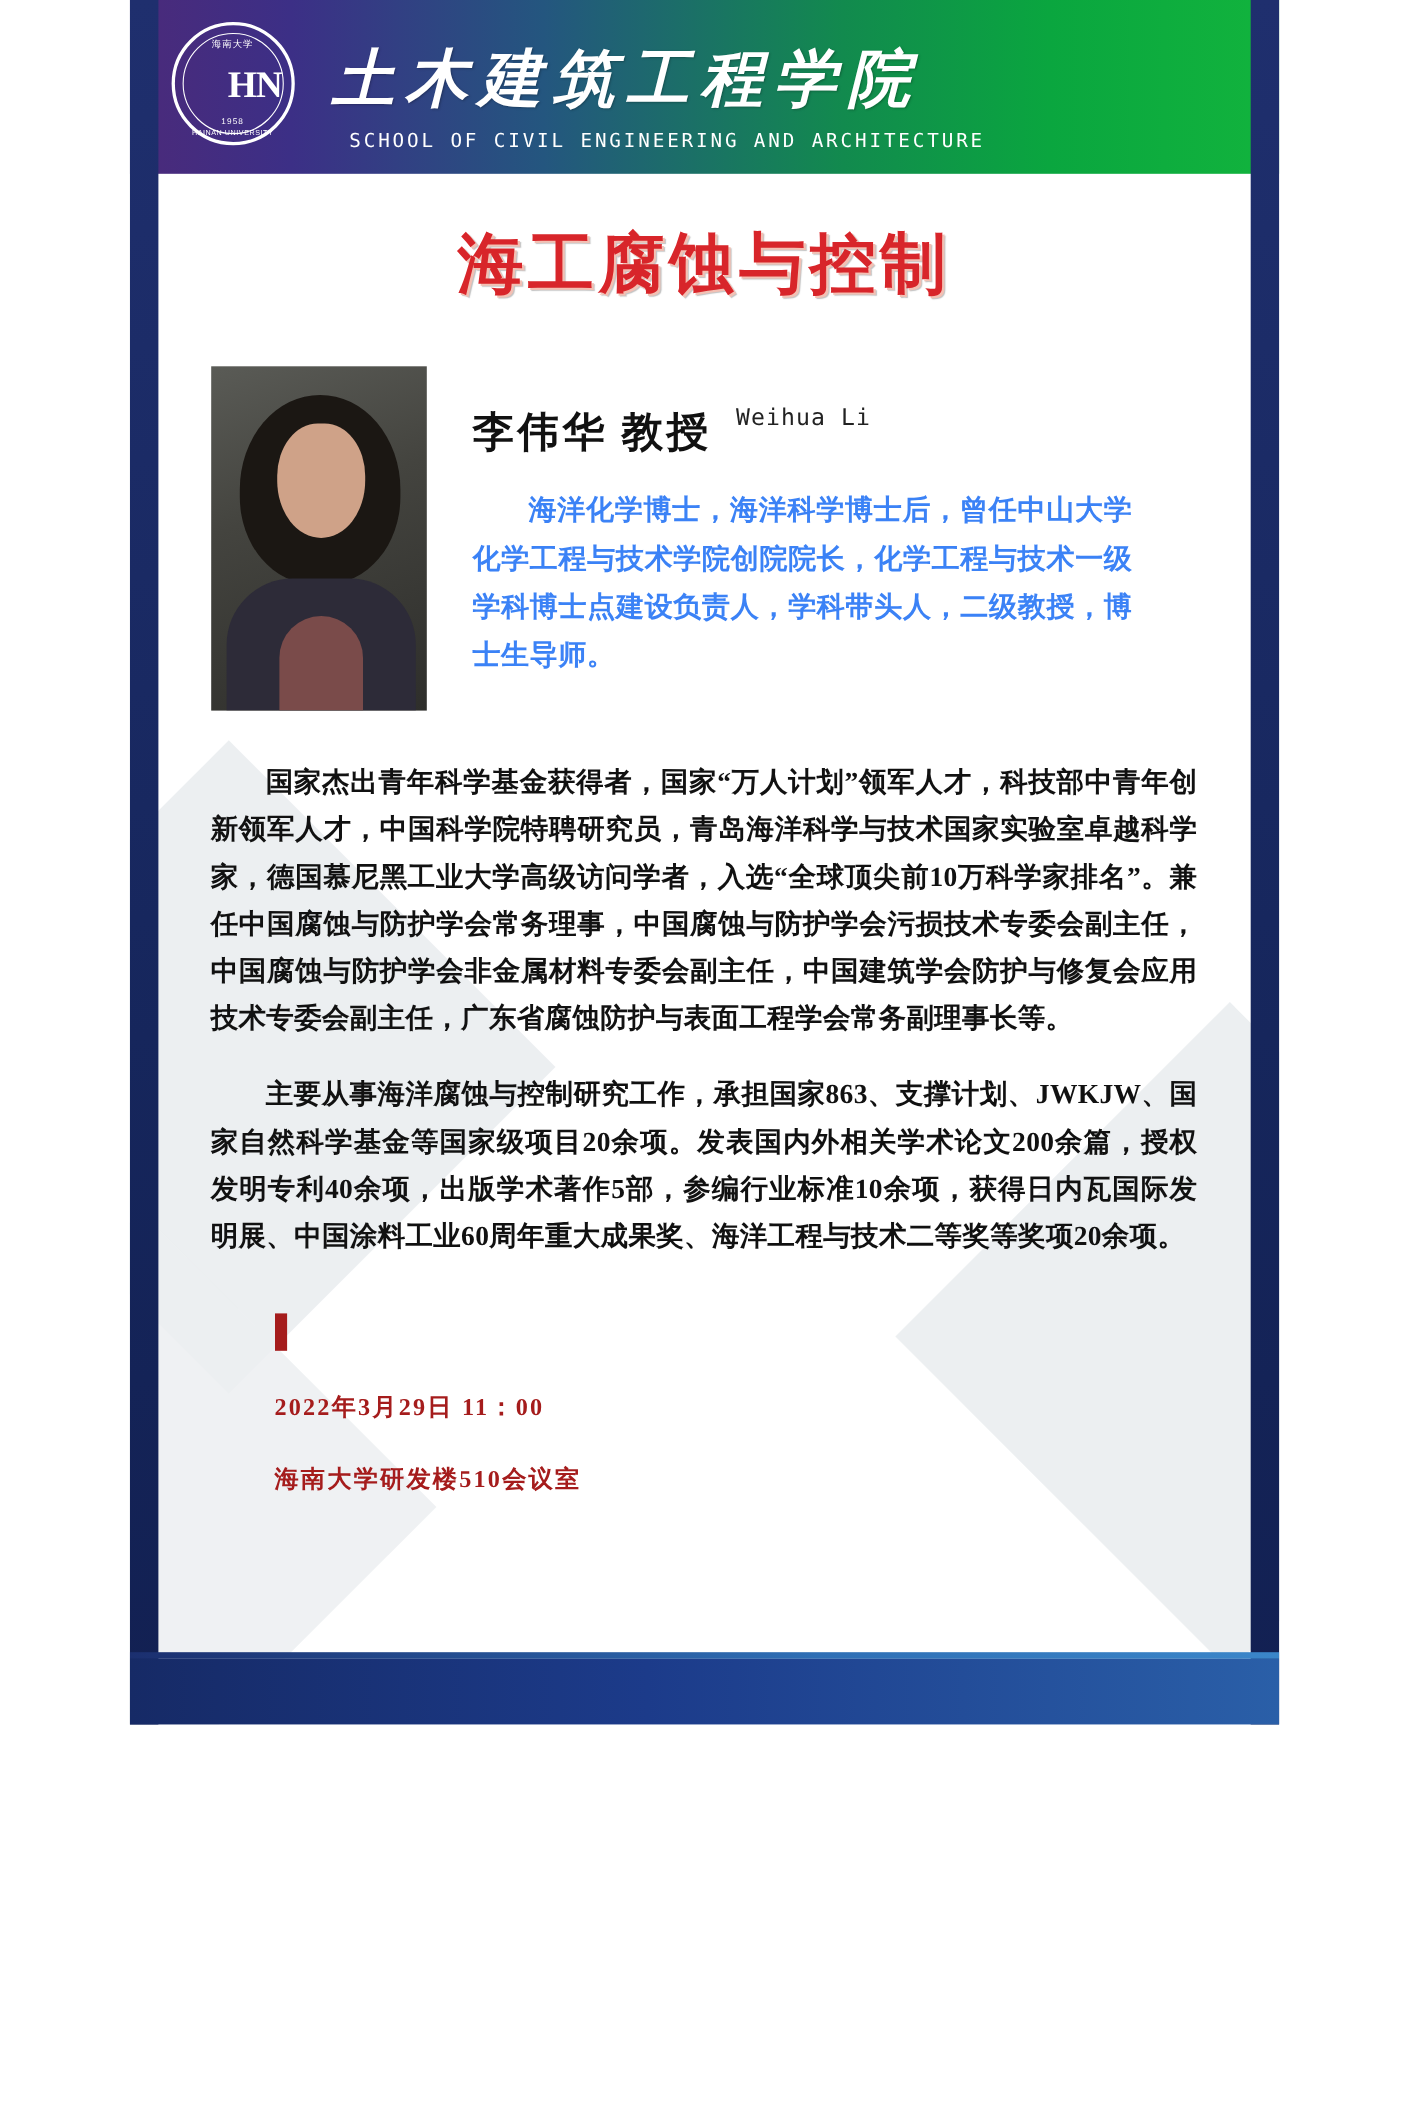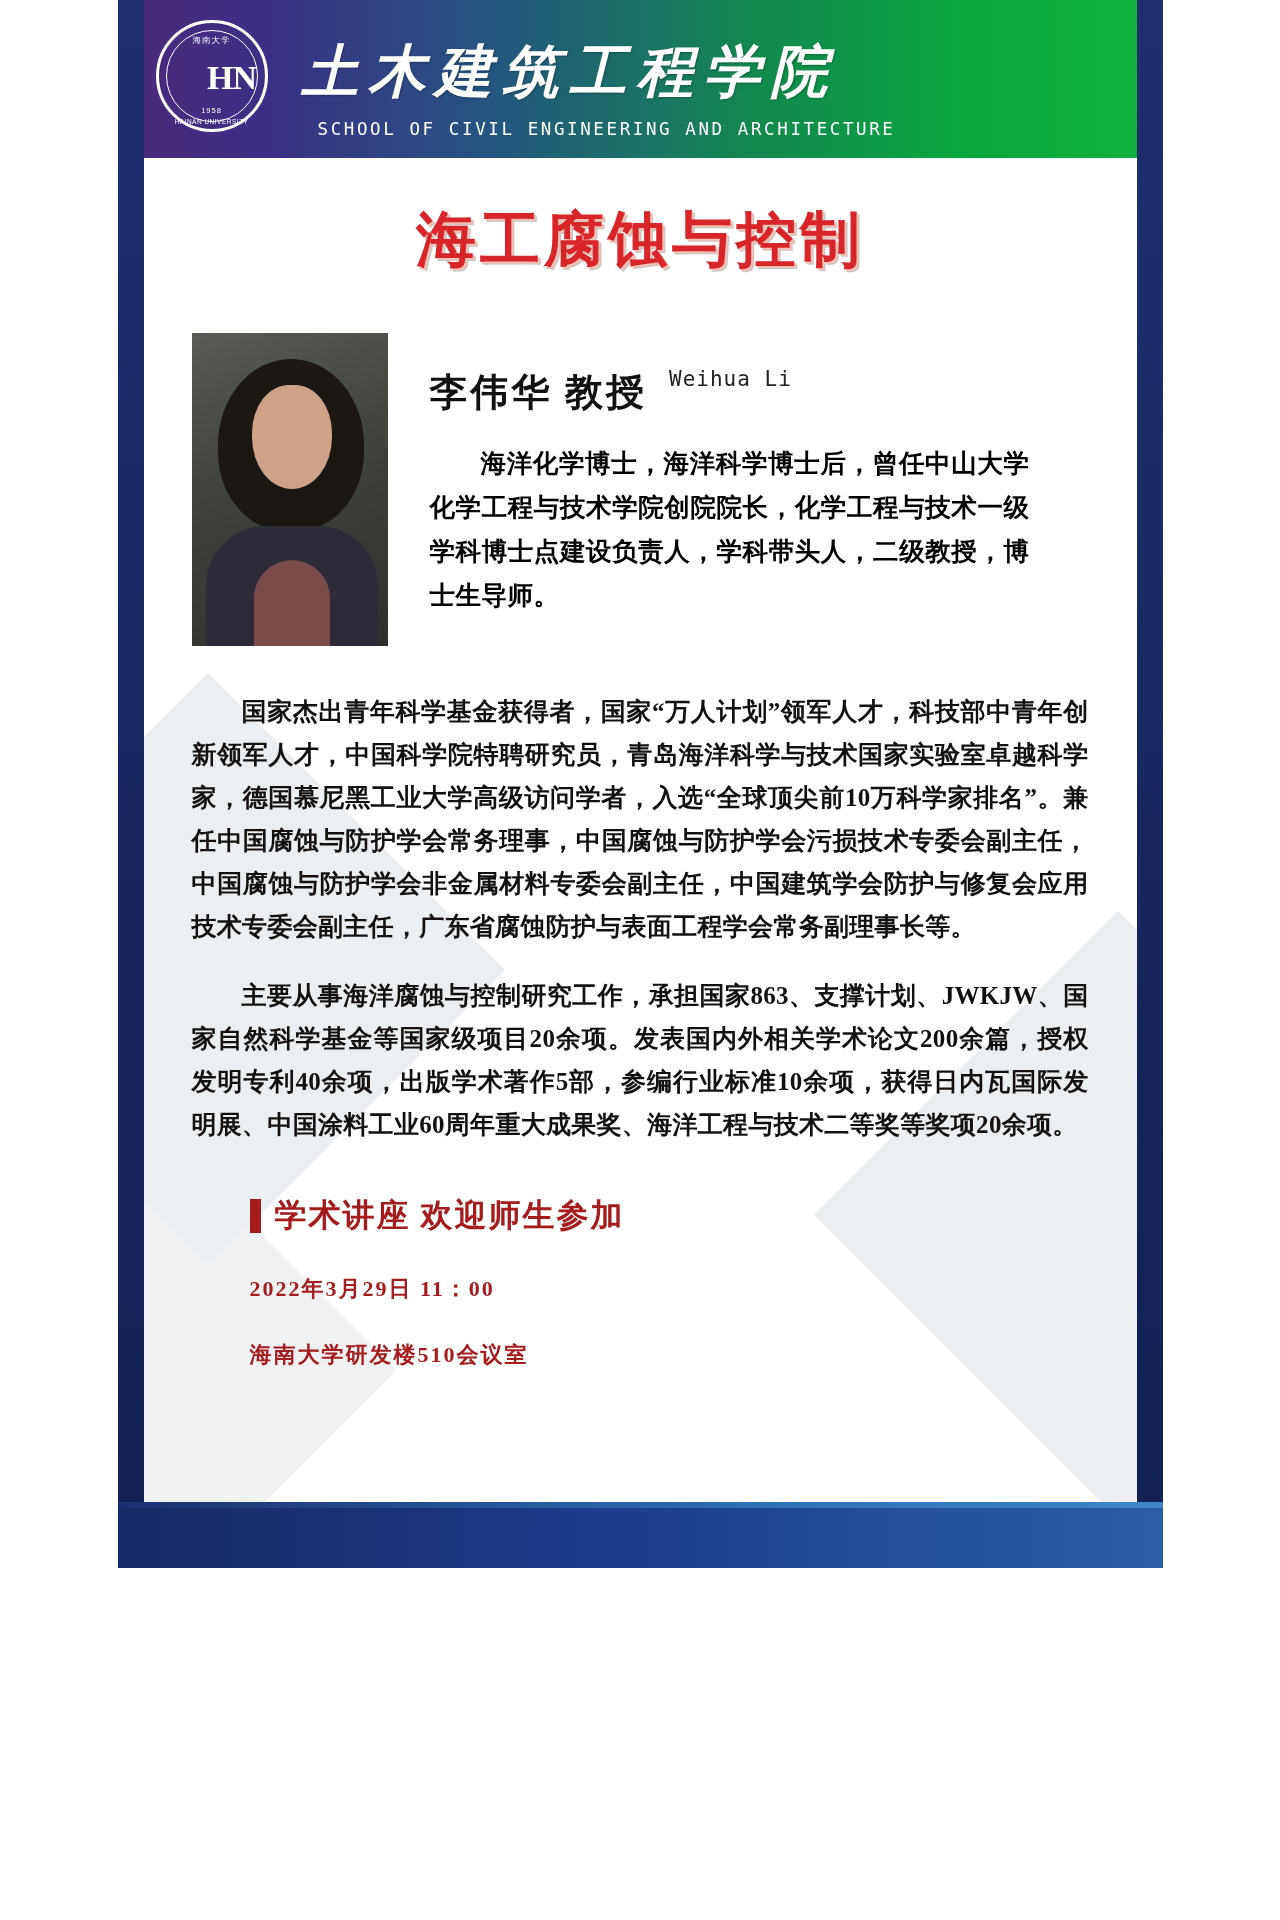--- a/index.html
+++ b/index.html
@@ -272,21 +272,21 @@
     letter-spacing: 1px;
     color: #222222;
     margin-left: 22px;
   }
   .bio-lead {
     margin-top: 24px;
     font-family: "Liberation Serif", "DejaVu Serif", serif;
     font-weight: bold;
     font-size: 25.5px;
     line-height: 1.72;
-    color: #000000;
+    color: #3b82f6;
     text-indent: 2em;
     text-align: justify;
     width: 600px;
     letter-spacing: 0.5px;
   }
 
   .para {
     margin: 26px 48px 0 48px;
     font-family: "Liberation Serif", "DejaVu Serif", serif;
     font-weight: bold;
@@ -375,20 +375,19 @@
         <div class="bio-lead">海洋化学博士，海洋科学博士后，曾任中山大学化学工程与技术学院创院院长，化学工程与技术一级学科博士点建设负责人，学科带头人，二级教授，博士生导师。</div>
       </div>
     </div>
 
     <div class="para para-1">国家杰出青年科学基金获得者，国家“万人计划”领军人才，科技部中青年创新领军人才，中国科学院特聘研究员，青岛海洋科学与技术国家实验室卓越科学家，德国慕尼黑工业大学高级访问学者，入选“全球顶尖前10万科学家排名”。兼任中国腐蚀与防护学会常务理事，中国腐蚀与防护学会污损技术专委会副主任，中国腐蚀与防护学会非金属材料专委会副主任，中国建筑学会防护与修复会应用技术专委会副主任，广东省腐蚀防护与表面工程学会常务副理事长等。</div>
     <div class="para para-2">主要从事海洋腐蚀与控制研究工作，承担国家863、支撑计划、JWKJW、国家自然科学基金等国家级项目20余项。发表国内外相关学术论文200余篇，授权发明专利40余项，出版学术著作5部，参编行业标准10余项，获得日内瓦国际发明展、中国涂料工业60周年重大成果奖、海洋工程与技术二等奖等奖项20余项。</div>
 
     <div class="notice">
       <div class="notice-head">
         <span class="notice-bar"></span>
-        <span>学术讲座  欢迎师生参加</span>
       </div>
       <div class="notice-line">2022年3月29日 11：00</div>
       <div class="notice-line">海南大学研发楼510会议室</div>
     </div>
 
   </div>
 </div>
 
 </body></html>

